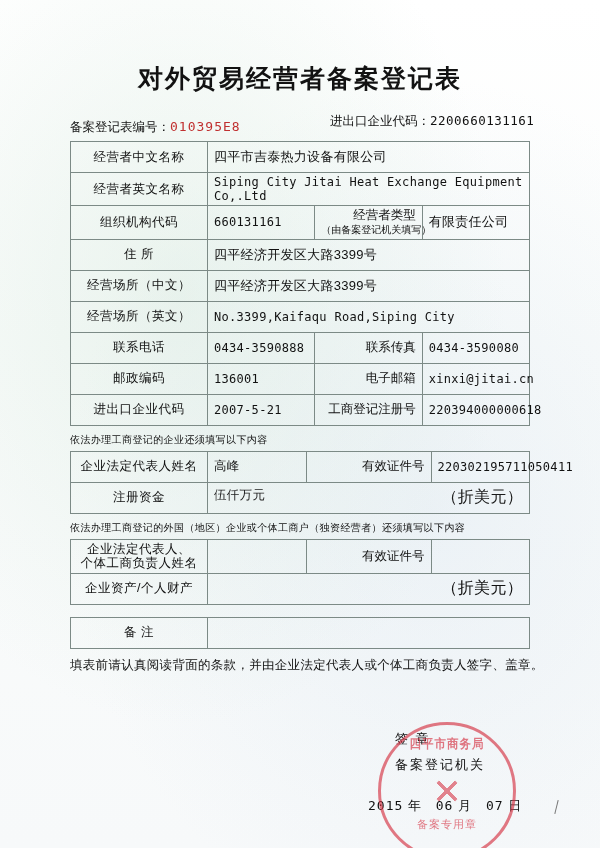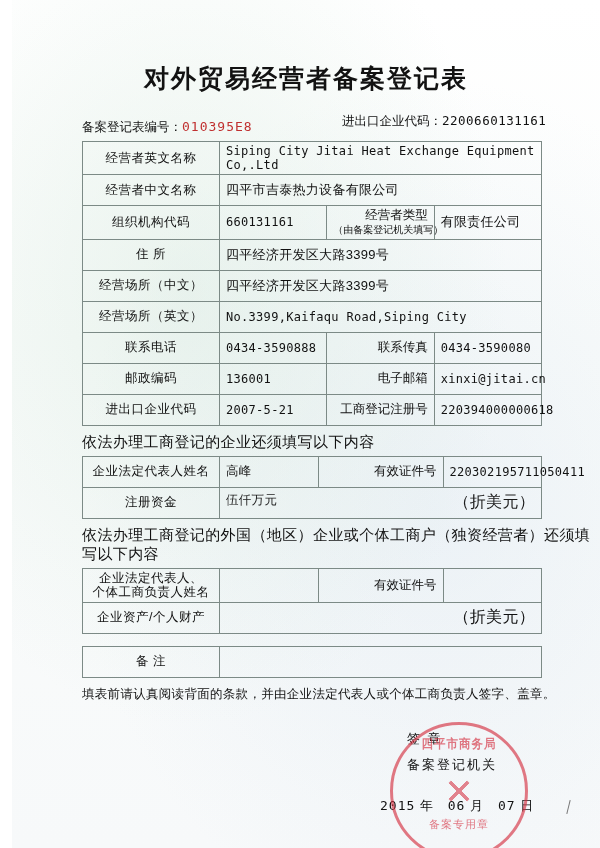--- a/index.html
+++ b/index.html
@@ -12,21 +12,20 @@
     height: 848px;
     position: relative;
     font-family: "Liberation Sans", sans-serif;
     color: #111;
     overflow: hidden;
   }
   .page {
     position: absolute;
     inset: 0;
     background: #fde047;
-    margin-left: 12px;
   }
   
   .page::before {
     content: "";
     position: absolute;
     inset: 0;
     background:
       radial-gradient(ellipse at 30% 35%, rgba(200,225,210,0.35), rgba(255,255,255,0) 55%),
       radial-gradient(ellipse at 72% 60%, rgba(205,220,235,0.30), rgba(255,255,255,0) 60%),
       linear-gradient(180deg, #ffffff 0%, #fafcfb 40%, #f7f9fa 100%);
@@ -119,21 +118,21 @@
   .two-line .small {
     font-size: 10px;
   }
   .right-note {
     float: right;
     font-size: 16px;
   }
 
   .section-note {
     margin: 7px 0 4px 70px;
-    font-size: 15px;
+    font-size: 10px;
     letter-spacing: 0.4px;
   }
   .handwrite {
     font-family: "DejaVu Sans", sans-serif;
     font-size: 13.5px;
     color: #1a1a1a;
   }
   .tall td { height: 34px; }
   .remark-tbl td {
     height: 52px;
@@ -246,26 +245,26 @@
         <span>备案登记表编号：</span><span class="hdr-num">010395E8</span>
       </div>
       <div class="hdr-right">
         <span>进出口企业代码：</span><span class="val">2200660131161</span>
       </div>
     </div>
 
     <table class="frm">
       <tbody>
           <tr>
+        <td class="lbl">经营者中文名称</td>
+        <td class="val cn" colspan="3">四平市吉泰热力设备有限公司</td>
+      </tr>
+      <tr>
         <td class="lbl">经营者英文名称</td>
         <td class="val mono" colspan="3">Siping City Jitai Heat Exchange Equipment Co,.Ltd</td>
-      </tr>
-      <tr>
-        <td class="lbl">经营者中文名称</td>
-        <td class="val cn" colspan="3">四平市吉泰热力设备有限公司</td>
       </tr>
       <tr>
         <td class="lbl">组织机构代码</td>
         <td class="val mono">660131161</td>
         <td class="lbl2 two-line">
           <span>经营者类型</span><br>
           <span class="small">（由备案登记机关填写）</span>
         </td>
         <td class="val cn">有限责任公司</td>
       </tr>

